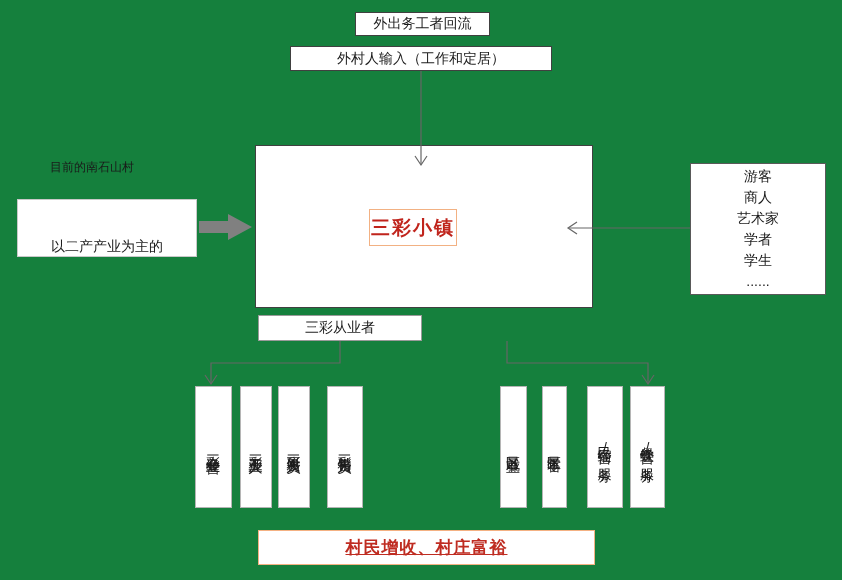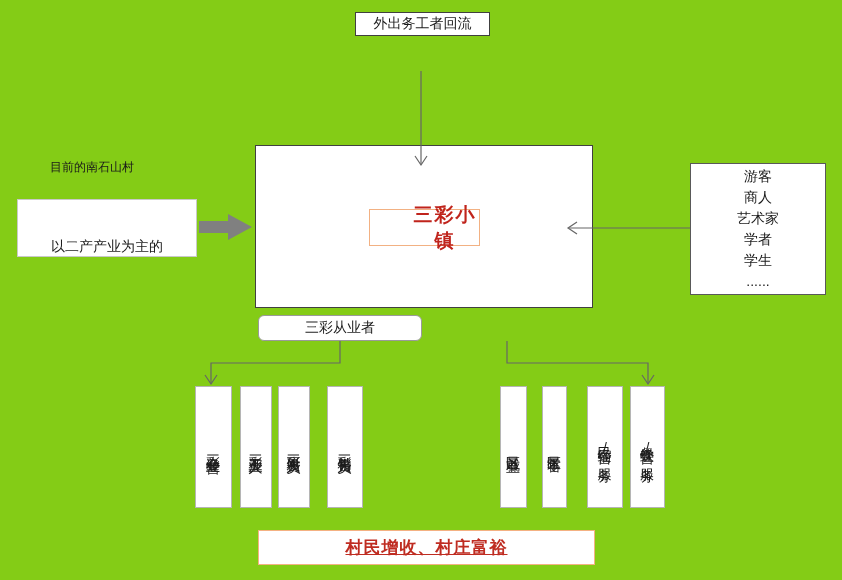--- a/index.html
+++ b/index.html
@@ -1,21 +1,21 @@
 <!DOCTYPE html>
 <html><head>
 <meta charset="utf-8">
 <style>
   html, body { margin: 0; padding: 0; background: #ffffff; }
   body { font-family: "Liberation Sans", "DejaVu Sans", sans-serif; }
   #canvas {
     position: relative;
     width: 842px;
     height: 580px;
-    background: #84cc16;
+    background: #15803d;
     overflow: hidden;
     color: #1a1a1a;
   }
   .box {
     position: absolute;
     background: #ffffff;
     display: flex;
     align-items: center;
     justify-content: center;
     text-align: center;
@@ -29,25 +29,24 @@
 
   .top-box-1 { left: 355px; top: 12px;  width: 135px; height: 24px; }
   .top-box-2 { left: 290px; top: 46px;  width: 262px; height: 25px; }
 
   .center-box {
     left: 255px; top: 145px; width: 338px; height: 163px;
     border: 1.5px solid #404040;
     flex-direction: column; justify-content: flex-start;
   }
   .town-title-box {
-    position: absolute; left: 113px; top: 63px; width: 111px; height: 37px;
+    position: absolute; left: 113px; top: 63px; width: 88px; height: 37px;
     border: 1.5px solid #f2b183;
     display: flex; align-items: center; justify-content: center;
     box-sizing: border-box;
-    padding-left: 41px;
   }
   .town-title {
     color: #c0241c; font-size: 19px; font-weight: bold; letter-spacing: 2px;
   }
   .town-subtitle {
     position: absolute; left: 0; top: 114px; width: 338px;
     font-size: 14px; color: #262626; text-align: center;
   }
 
   .left-label {
@@ -58,21 +57,21 @@
     left: 17px; top: 199px; width: 180px; height: 58px;
     flex-direction: column; line-height: 20px; justify-content: flex-end;
   }
 
   .right-box {
     left: 690px; top: 163px; width: 136px; height: 132px;
     border: 1.5px solid #595959;
     flex-direction: column; line-height: 21px;
   }
 
-  .mid-left-box  { left: 258px; top: 315px; width: 164px; height: 26px; border-radius: 6px; }
+  .mid-left-box  { left: 258px; top: 315px; width: 164px; height: 26px; }
   .mid-right-box { left: 432px; top: 315px; width: 148px; height: 26px; }
 
   .vbox {
     position: absolute;
     top: 386px; height: 122px;
     border: 1px solid #b5b5b5;
     background: #ffffff;
     box-sizing: border-box;
     display: flex; align-items: center; justify-content: center;
     writing-mode: vertical-lr;
@@ -103,20 +102,23 @@
     pointer-events: none;
   }
 </style>
 </head>
 <body>
 
 <div id="canvas">
 
   <div class="box dark-border top-box-1">
     <span>外出务工者回流</span>
+  </div>
+  <div class="box dark-border top-box-2">
+    <span>外村人输入（工作和定居）</span>
   </div>
 
   <div class="left-label">目前的南石山村</div>
   <div class="box light-border left-box">
     <span>以二产产业为主的</span>
   </div>
 
   <div class="box center-box">
     <div class="town-title-box">
       <span class="town-title">三彩小镇</span>

